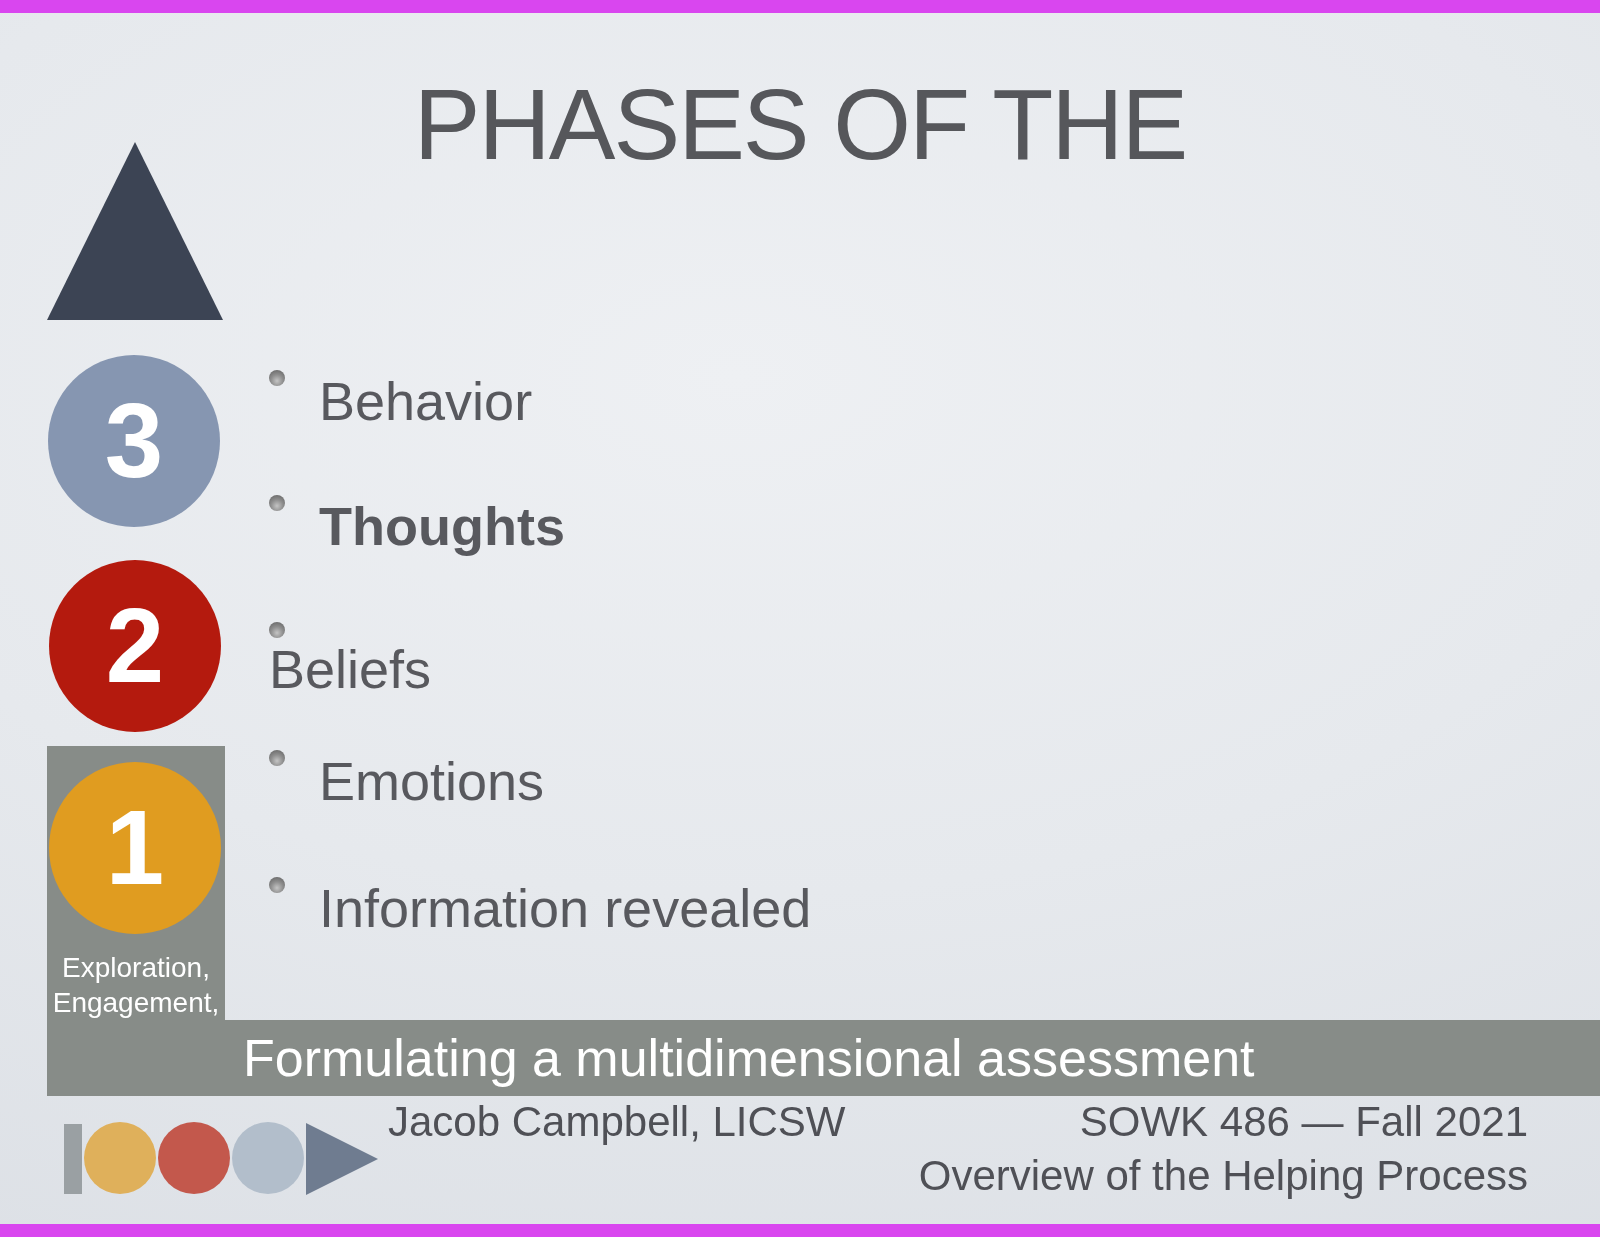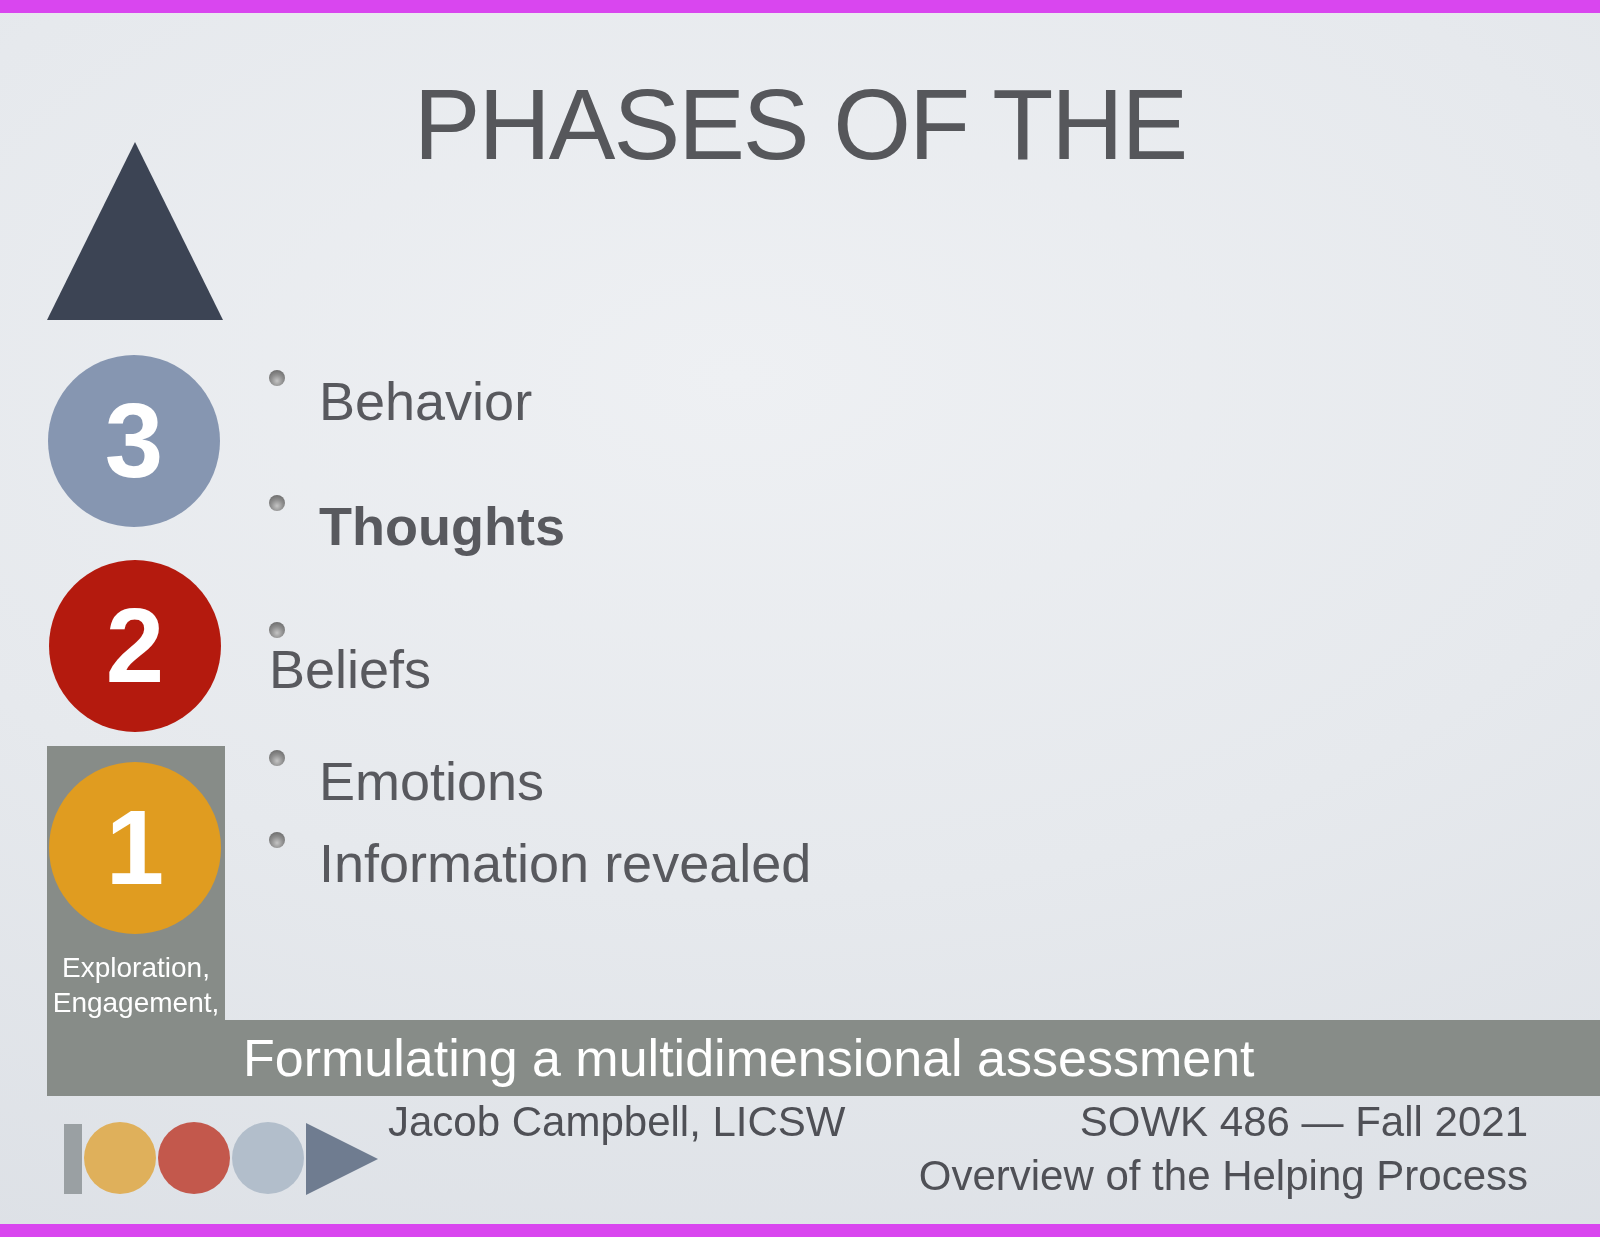--- a/index.html
+++ b/index.html
@@ -51,21 +51,21 @@
   
   .bullet-row {
     position: absolute; left: 269px; height: 60px; display: flex; 
   }
   .bullet-row .dot {
     width: 16px; height: 16px; border-radius: 50%; margin-right: 34px; flex: 0 0 auto;
     background: radial-gradient(circle at 50% 68%, #c4c4c4 0%, #8e8e8e 45%, #5d5d5d 100%);
   }
   .bullet-row .txt { color: #58595e; font-size: 54px; white-space: nowrap; }
   .row-1 { top: 357px; } .row-2 { top: 482px; font-weight: bold; } .row-3 { top: 609px; flex-direction: column; }
-  .row-4 { top: 737px; } .row-5 { top: 819px; }
+  .row-4 { top: 737px; } .row-5 { top: 864px; }
 
   
   .banner {
     position: absolute; left: 47px; top: 1007px; width: 1568px; height: 76px;
     background: #878c88; display: flex; align-items: center;
   }
   .banner .banner-text {
     color: #ffffff; font-size: 52px; padding-left: 196px; white-space: nowrap;
   }
 

